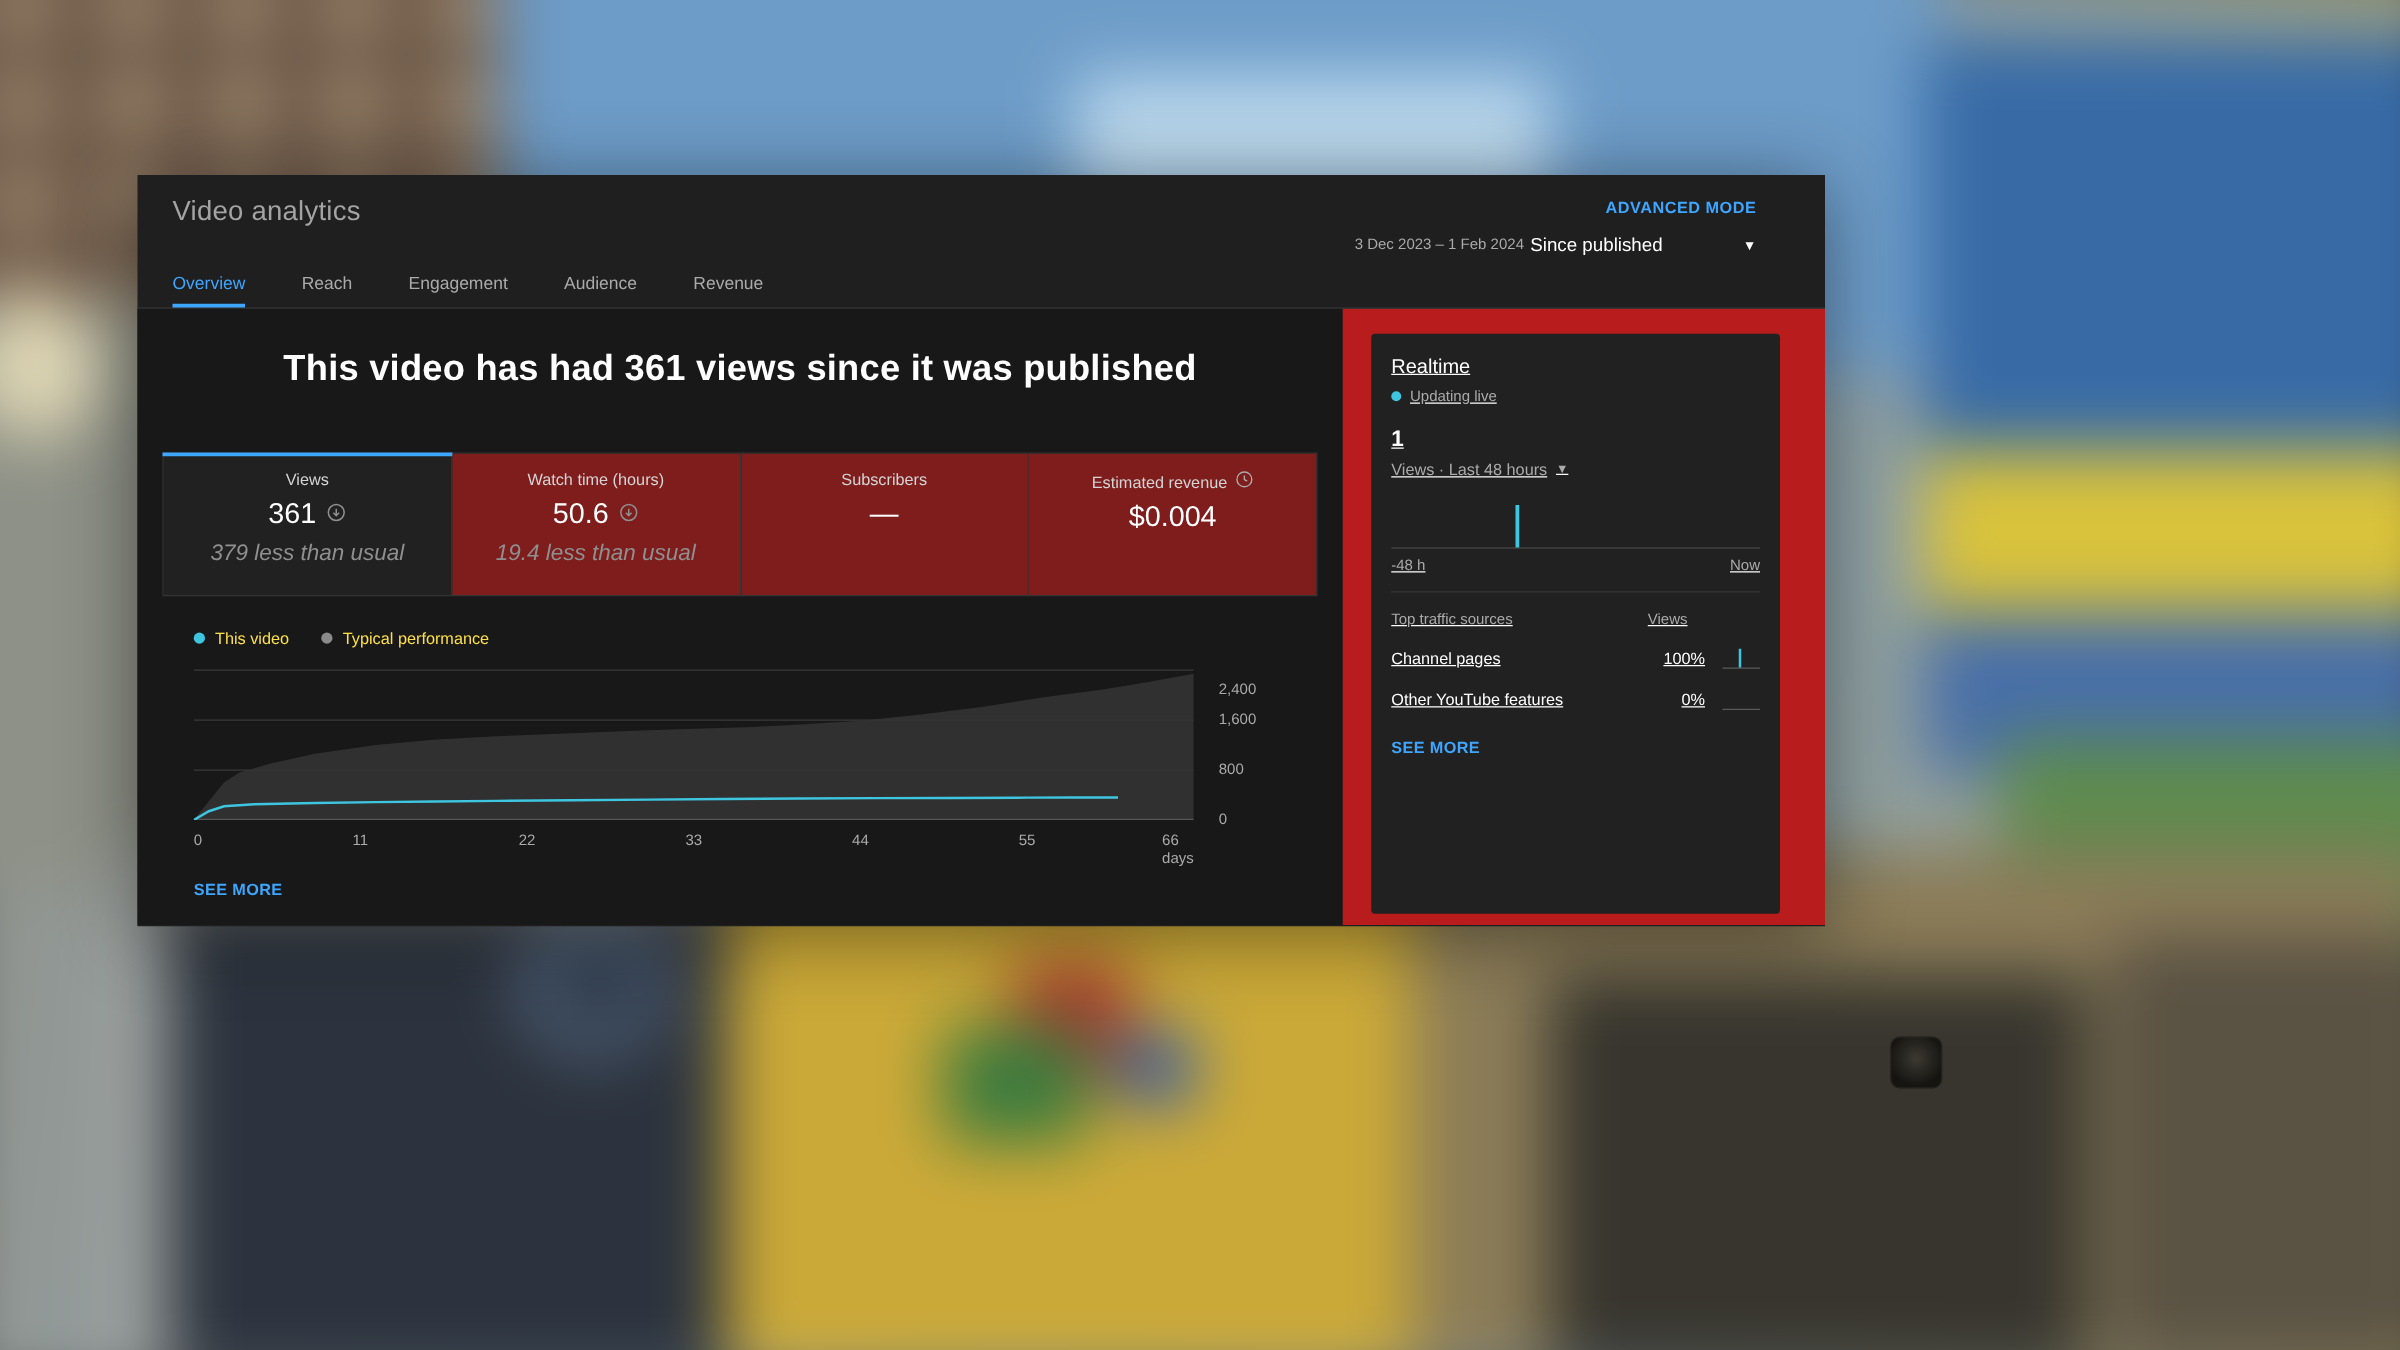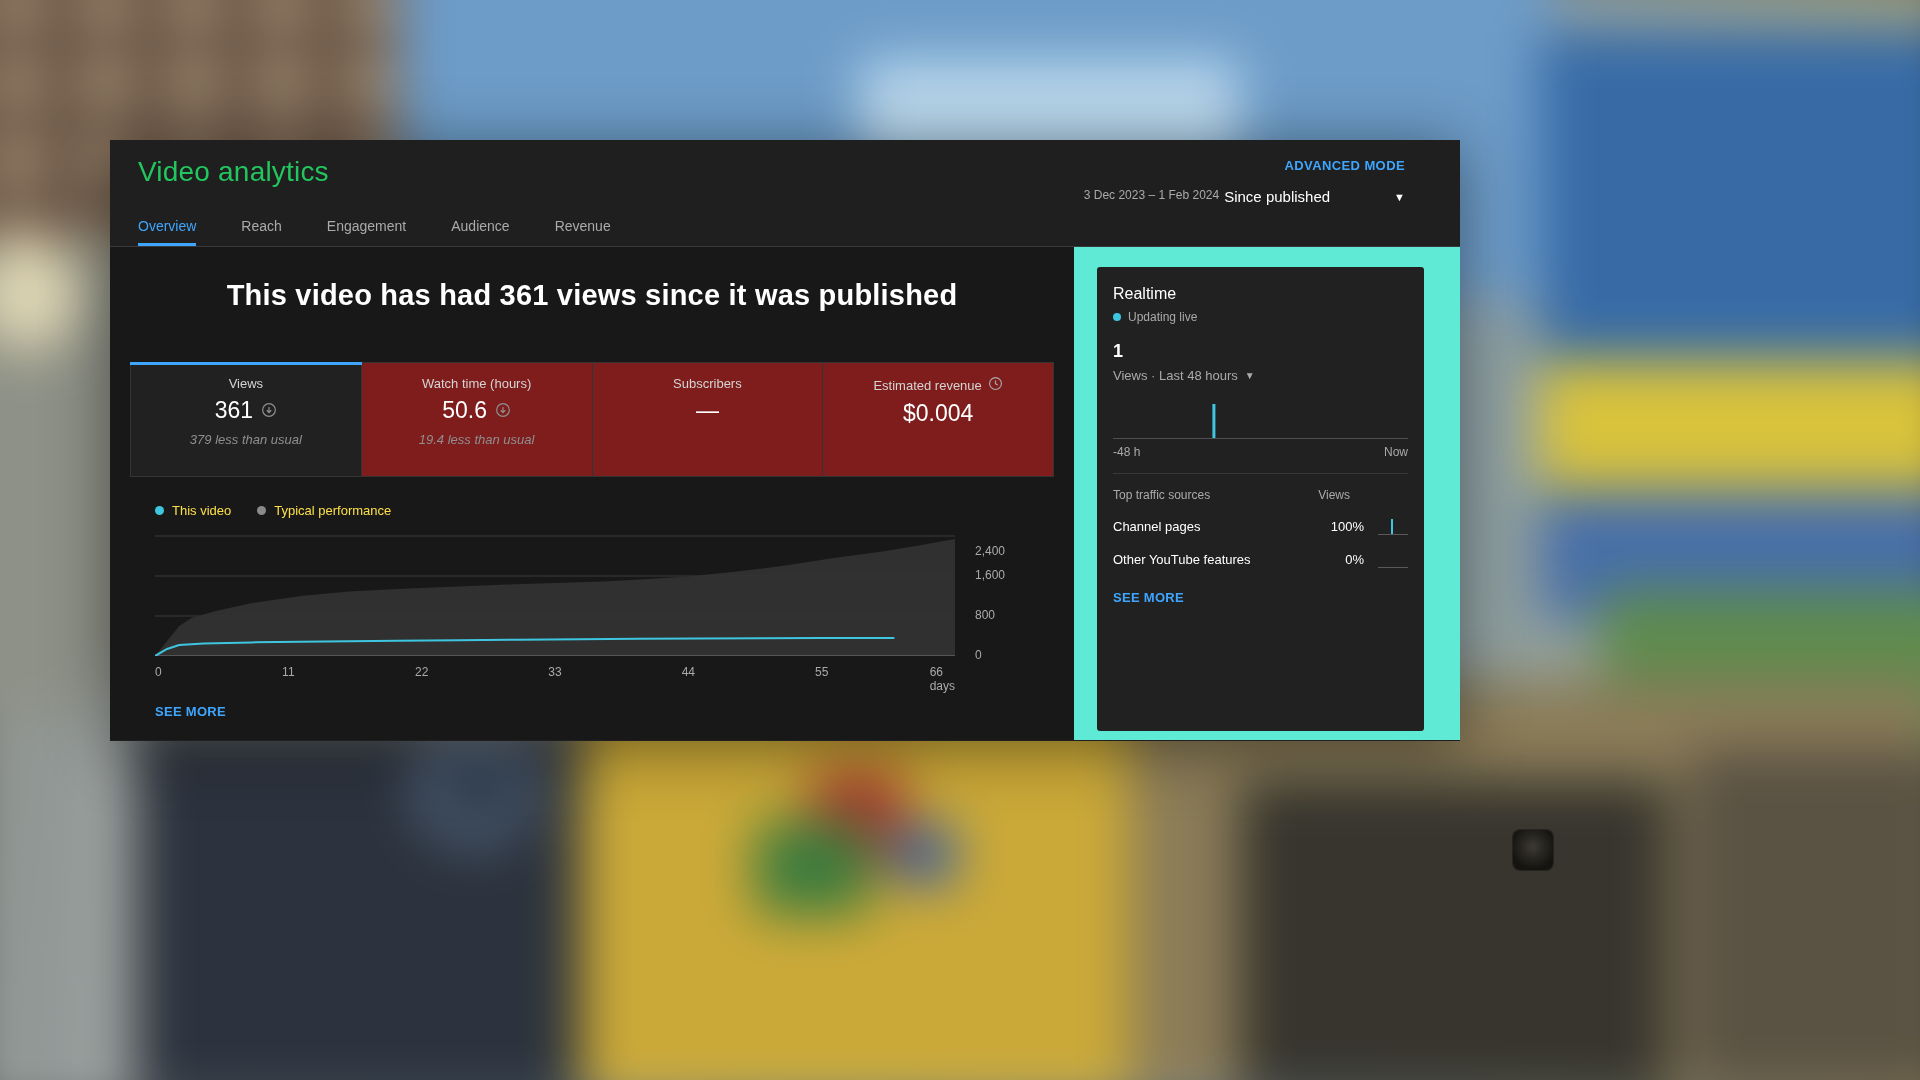--- a/index.html
+++ b/index.html
@@ -10,48 +10,48 @@
   .bg { position:absolute; inset:0; overflow:hidden; }
   .bg-blur { position:absolute; inset:-40px; filter:blur(26px) saturate(1.05); }
   .blob { position:absolute; }
 
   
   .panel { position:absolute; left:110px; top:140px; width:1350px; height:601px;
            background:#1f1f1f; box-shadow:0 8px 60px rgba(0,0,0,.45); color:#fff; }
 
   .panel-header { height:107px; border-bottom:1px solid #3a3a3a; position:relative; }
   .header-top { display:flex; justify-content:space-between; padding:16px 55px 0 28px; }
-  .page-title { font-size:28px; font-weight:500; color:#22c55e; letter-spacing:.2px; }
+  .page-title { font-size:22px; font-weight:500; color:#a3a3a3; letter-spacing:.2px; }
   .header-right { display:flex; flex-direction:column; align-items:flex-end; gap:15px; margin-top:2px; }
   .advanced { color:#3ea6ff; font-size:13px; font-weight:700; letter-spacing:.4px; cursor:pointer; }
   .date-block { display:flex; align-items:center; cursor:pointer; }
   .date-col { display:flex; flex-direction:row; gap:5px; }
   .date-range { color:#aaa; font-size:12px; }
   .period { color:#fff; font-size:15px; }
   .caret { color:#fff; font-size:11px; margin-left:64px; }
 
   .tabs { position:absolute; bottom:0; left:28px; display:flex; }
   .tab { margin-right:45px; padding-bottom:12px; color:#aaa; font-size:14px; font-weight:500; cursor:pointer; }
   .tab.active { color:#3ea6ff; border-bottom:3px solid #3ea6ff; padding-bottom:9px; }
 
   .panel-body { display:flex; height:493px; }
   .main-content { width:964px; background:#181818; position:relative; }
-  .right-rail { flex:1; background:#5eead4; }
+  .right-rail { flex:1; background:#b91c1c;text-decoration:underline; }
 
   .headline { margin-top:32px; text-align:center; color:#fff; font-size:29px; font-weight:700; letter-spacing:.2px; }
 
   .metrics { display:flex; margin:50px 0 0 20px; width:924px; height:115px; border:1px solid #343434; }
   .metric-card { flex:1; position:relative; border-right:1px solid #343434; background:#7f1d1d;
                  display:flex; flex-direction:column; align-items:center; padding-top:13px; cursor:pointer; }
   .metric-card:last-child { border-right:none; }
   .metric-card.active { background:#212121; }
   .metric-card.active::before { content:""; position:absolute; top:-1px; left:-1px; right:-1px; height:3px; background:#3ea6ff; }
   .metric-label { color:#d4d4d4; font-size:13px; display:flex; align-items:center; gap:6px; }
   .metric-value { margin-top:6px; color:#fff; font-size:23px; display:flex; align-items:center; gap:8px; }
-  .metric-sub { margin-top:8px; color:#8f8f8f; font-size:13px; font-style:italic; }
+  .metric-sub { margin-top:8px; color:#8f8f8f; font-size:18px; font-style:italic; }
 
   .legend { display:flex; gap:26px; margin:26px 0 0 45px; align-items:center; }
   .legend-item { display:flex; gap:8px; align-items:center; color:#fde047; font-size:13px; }
   .dot { width:9px; height:9px; border-radius:50%; background:#888; }
 
   .chart-wrap { position:relative; margin:8px 0 0 45px; width:800px; height:130px; }
   .chart-wrap svg { position:absolute; inset:0; }
   .y-label { position:absolute; left:820px; color:#aaa; font-size:12px; white-space:nowrap; }
   .y2400 { top:18px; } .y1600 { top:42px; } .y800 { top:82px; } .y0 { top:122px; }
   .x-labels { position:absolute; top:139px; left:0; width:800px; height:16px; color:#aaa; font-size:12px; }

